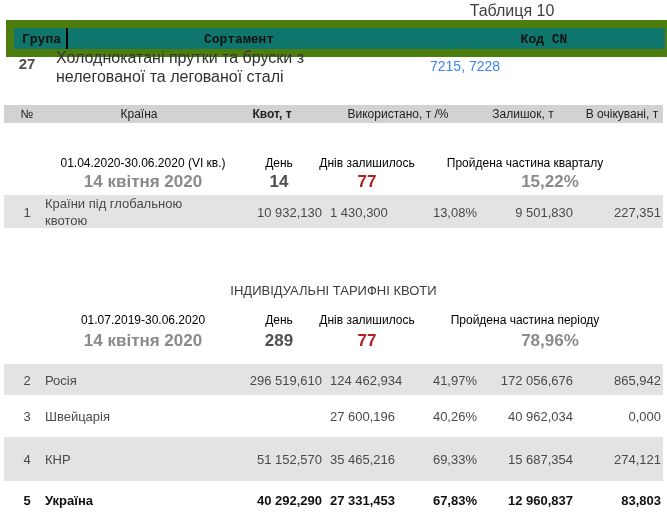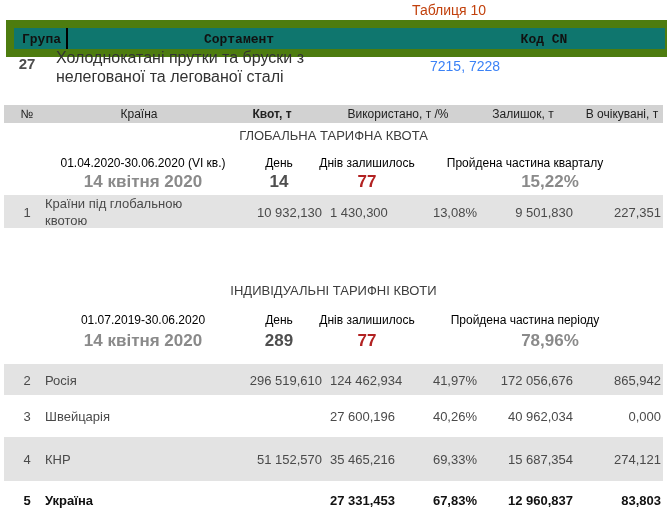--- a/index.html
+++ b/index.html
@@ -1,20 +1,20 @@
 <!DOCTYPE html>
 <html><head>
 <meta charset="utf-8">
 <style>
   html,body{margin:0;padding:0;background:#fff;}
   #page{position:relative;width:667px;height:518px;background:#ffffff;
         font-family:"Liberation Sans", sans-serif;color:#4a4a4a;overflow:hidden;}
   .abs{position:absolute;}
   
-  #caption{left:412px;top:2px;width:200px;font-size:14px;color:#c2410c;}
+  #caption{left:412px;top:2px;width:200px;font-size:16px;color:#404040;text-align:center;}
   
   #hdr1{left:6px;top:20px;width:651px;height:21px;background:#0f766e;border:8px solid #4d7c0f;font-family:Liberation Mono, monospace;}
   #hdr1 .h1c{position:absolute;top:50%;transform:translateY(-50%);font-size:13px;font-weight:bold;color:#111;}
   #hdr1-divider{position:absolute;left:52px;top:0;width:2px;height:100%;background:#000;}
   #h1-group{left:8px;}
   #h1-sort{left:60px;width:330px;text-align:center;}
   #h1-code{left:430px;width:200px;text-align:center;}
   
   #prod-group{left:10px;top:55px;width:34px;text-align:center;font-size:15px;font-weight:bold;color:#4d4d4d;}
   #prod-name{left:56px;top:48px;width:340px;font-size:16px;line-height:19px;color:#333;}
@@ -74,21 +74,20 @@
 
   <div id="hdr2" class="abs">
     <span id="h2-num" class="h2c">№</span>
     <span id="h2-country" class="h2c">Країна</span>
     <span id="h2-quota" class="h2c">Квот, т</span>
     <span id="h2-used" class="h2c">Використано, т /%</span>
     <span id="h2-rem" class="h2c">Залишок, т</span>
     <span id="h2-exp" class="h2c">В очікувані, т</span>
   </div>
 
-  <div class="abs section-title" style="top:128px;">ГЛОБАЛЬНА ТАРИФНА КВОТА</div>
 
   <div style="position:absolute;top:156px;left:0;width:667px;height:14px;">
     <span class="info-label p-date">01.04.2020-30.06.2020 (VI кв.)</span>
     <span class="info-label p-day">День</span>
     <span class="info-label p-days">Днів залишилось</span>
     <span class="info-label p-prog-l">Пройдена частина кварталу</span>
   </div>
   <div style="position:absolute;top:172px;left:0;width:667px;height:22px;">
     <span class="info-value v-gray p-date">14 квітня 2020</span>
     <span class="info-value v-dark p-day">14</span>
@@ -146,19 +145,20 @@
     <span class="rc rc-quota">51 152,570</span>
     <span class="rc rc-used">35 465,216</span>
     <span class="rc rc-pct">69,33%</span>
     <span class="rc rc-rem">15 687,354</span>
     <span class="rc rc-exp">274,121</span>
   </div>
 
   <div class="row bold" style="top:481px;height:37px;">
     <span class="rc rc-num">5</span>
     <span class="rc rc-country">Україна</span>
+    <span class="rc rc-quota">40 292,290</span>
     <span class="rc rc-used">27 331,453</span>
     <span class="rc rc-pct">67,83%</span>
     <span class="rc rc-rem">12 960,837</span>
     <span class="rc rc-exp">83,803</span>
   </div>
 
 </div>
 
 </body></html>

